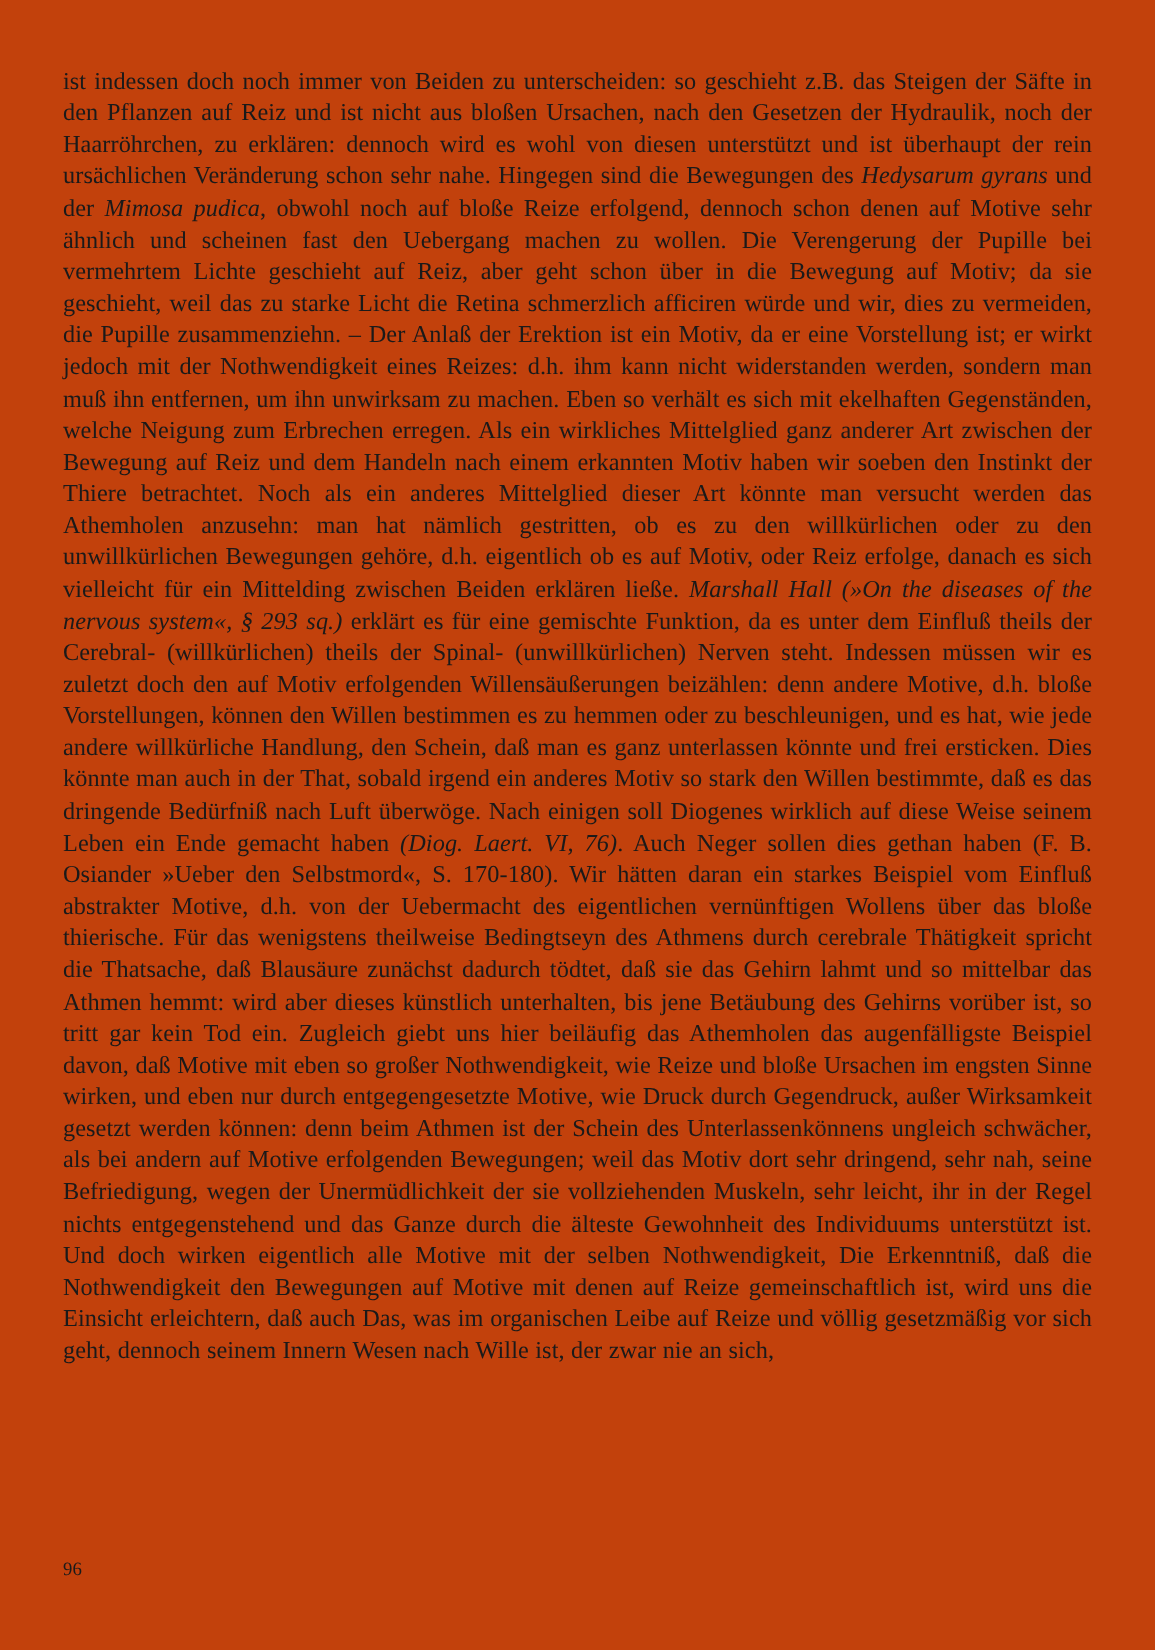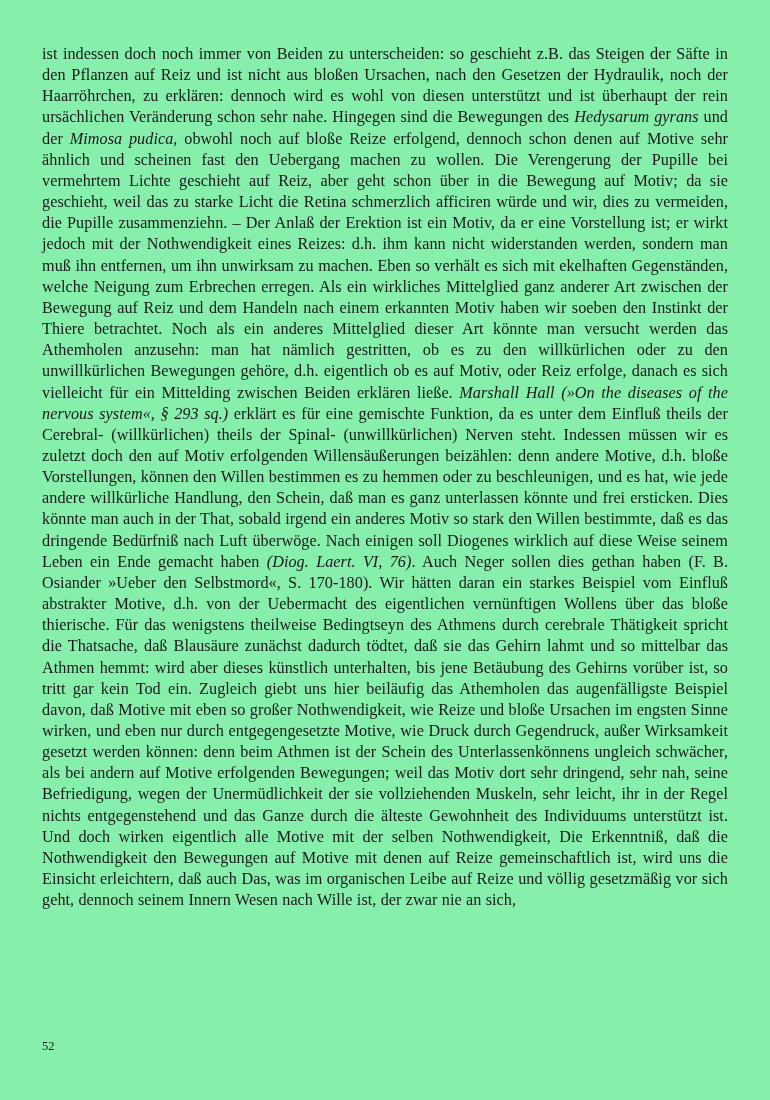--- a/index.html
+++ b/index.html
@@ -11,21 +11,21 @@
     height: 1100px;
     background: #ffffff;
     overflow: hidden;
     position: relative;
     font-family: "Liberation Serif", "DejaVu Serif", serif;
     color: #1a1a1a;
   }
   .page {
     position: absolute;
     inset: 0;
-    background: #86efac;
+    background: #c2410c;
   }
   .text-block {
     position: absolute;
     left: 42px;
     top: 44px;
     width: 686px;
   }
   .paragraph {
     margin: 0;
     font-size: 16.2px;
@@ -51,14 +51,14 @@
     color: #1a1a1a;
   }
 </style>
 </head>
 <body>
 
 <div class="page">
   <div class="text-block">
     <p class="paragraph"><span class="seg-normal">ist indessen doch noch immer von Beiden zu unterscheiden: so geschieht z.B. das Steigen der Säfte in den Pflanzen auf Reiz und ist nicht aus bloßen Ursachen, nach den Gesetzen der Hydraulik, noch der Haarröhrchen, zu erklären: dennoch wird es wohl von diesen unterstützt und ist überhaupt der rein ursächlichen Veränderung schon sehr nahe. Hingegen sind die Bewegungen des </span><span class="seg-italic">Hedysarum gyrans</span><span class="seg-normal"> und der </span><span class="seg-italic">Mimosa pudica</span><span class="seg-normal">, obwohl noch auf bloße Reize erfolgend, dennoch schon denen auf Motive sehr ähnlich und scheinen fast den Uebergang machen zu wollen. Die Verengerung der Pupille bei vermehrtem Lichte geschieht auf Reiz, aber geht schon über in die Bewegung auf Motiv; da sie geschieht, weil das zu starke Licht die Retina schmerzlich afficiren würde und wir, dies zu vermeiden, die Pupille zusammenziehn. – Der Anlaß der Erektion ist ein Motiv, da er eine Vorstellung ist; er wirkt jedoch mit der Nothwendigkeit eines Reizes: d.h. ihm kann nicht widerstanden werden, sondern man muß ihn entfernen, um ihn unwirksam zu machen. Eben so verhält es sich mit ekelhaften Gegenständen, welche Neigung zum Erbrechen erregen. Als ein wirkliches Mittelglied ganz anderer Art zwischen der Bewegung auf Reiz und dem Handeln nach einem erkannten Motiv haben wir soeben den Instinkt der Thiere betrachtet. Noch als ein anderes Mittelglied dieser Art könnte man versucht werden das Athemholen anzusehn: man hat nämlich gestritten, ob es zu den willkürlichen oder zu den unwillkürlichen Bewegungen gehöre, d.h. eigentlich ob es auf Motiv, oder Reiz erfolge, danach es sich vielleicht für ein Mittelding zwischen Beiden erklären ließe. </span><span class="seg-italic">Marshall Hall (»On the diseases of the nervous system«, § 293 sq.)</span><span class="seg-normal"> erklärt es für eine gemischte Funktion, da es unter dem Einfluß theils der Cerebral- (willkürlichen) theils der Spinal- (unwillkürlichen) Nerven steht. Indessen müssen wir es zuletzt doch den auf Motiv erfolgenden Willensäußerungen beizählen: denn andere Motive, d.h. bloße Vorstellungen, können den Willen bestimmen es zu hemmen oder zu beschleunigen, und es hat, wie jede andere willkürliche Handlung, den Schein, daß man es ganz unterlassen könnte und frei ersticken. Dies könnte man auch in der That, sobald irgend ein anderes Motiv so stark den Willen bestimmte, daß es das dringende Bedürfniß nach Luft überwöge. Nach einigen soll Diogenes wirklich auf diese Weise seinem Leben ein Ende gemacht haben </span><span class="seg-italic">(Diog. Laert. VI, 76)</span><span class="seg-normal">. Auch Neger sollen dies gethan haben (F. B. Osiander »Ueber den Selbstmord«, S. 170-180). Wir hätten daran ein starkes Beispiel vom Einfluß abstrakter Motive, d.h. von der Uebermacht des eigentlichen vernünftigen Wollens über das bloße thierische. Für das wenigstens theilweise Bedingtseyn des Athmens durch cerebrale Thätigkeit spricht die Thatsache, daß Blausäure zunächst dadurch tödtet, daß sie das Gehirn lahmt und so mittelbar das Athmen hemmt: wird aber dieses künstlich unterhalten, bis jene Betäubung des Gehirns vorüber ist, so tritt gar kein Tod ein. Zugleich giebt uns hier beiläufig das Athemholen das augenfälligste Beispiel davon, daß Motive mit eben so großer Nothwendigkeit, wie Reize und bloße Ursachen im engsten Sinne wirken, und eben nur durch entgegengesetzte Motive, wie Druck durch Gegendruck, außer Wirksamkeit gesetzt werden können: denn beim Athmen ist der Schein des Unterlassenkönnens ungleich schwächer, als bei andern auf Motive erfolgenden Bewegungen; weil das Motiv dort sehr dringend, sehr nah, seine Befriedigung, wegen der Unermüdlichkeit der sie vollziehenden Muskeln, sehr leicht, ihr in der Regel nichts entgegenstehend und das Ganze durch die älteste Gewohnheit des Individuums unterstützt ist. Und doch wirken eigentlich alle Motive mit der selben Nothwendigkeit, Die Erkenntniß, daß die Nothwendigkeit den Bewegungen auf Motive mit denen auf Reize gemeinschaftlich ist, wird uns die Einsicht erleichtern, daß auch Das, was im organischen Leibe auf Reize und völlig gesetzmäßig vor sich geht, dennoch seinem Innern Wesen nach Wille ist, der zwar nie an sich,</span></p>
   </div>
-  <div class="page-number">52</div>
+  <div class="page-number">96</div>
 </div>
 
 </body></html>

